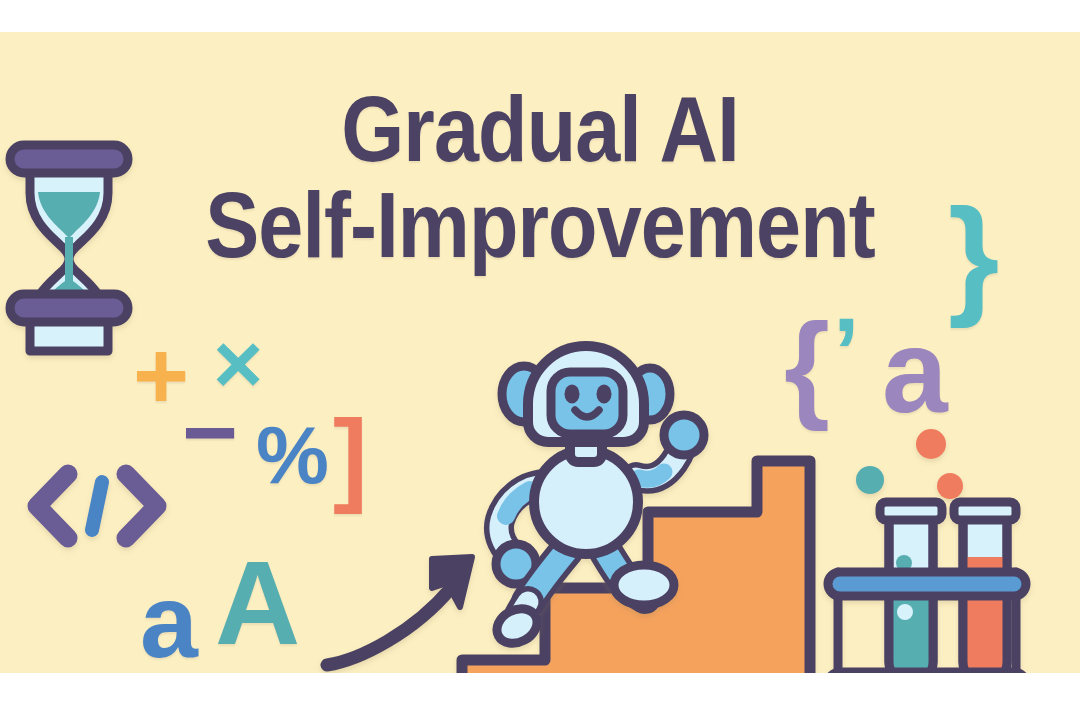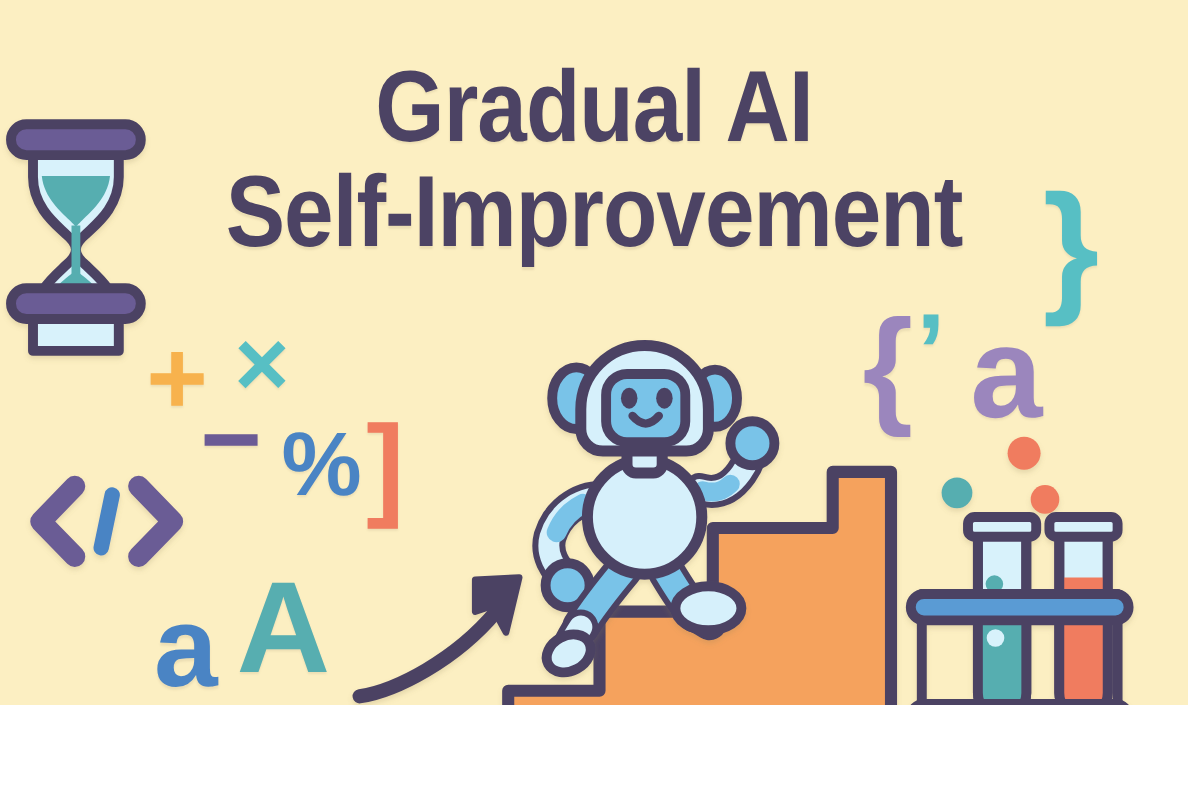--- a/index.html
+++ b/index.html
@@ -7,20 +7,21 @@
     padding: 0;
     background: #ffffff;
   }
   #stage {
     position: relative;
     width: 1080px;
     height: 641px;
     overflow: hidden;
     background: #fcefc2;
     font-family: "Liberation Sans", sans-serif;
+    margin-top: 32px;
   }
   #bg {
     position: absolute;
     inset: 0;
   }
   .illus {
     position: absolute;
     inset: 0;
     width: 1080px;
     height: 720px;

